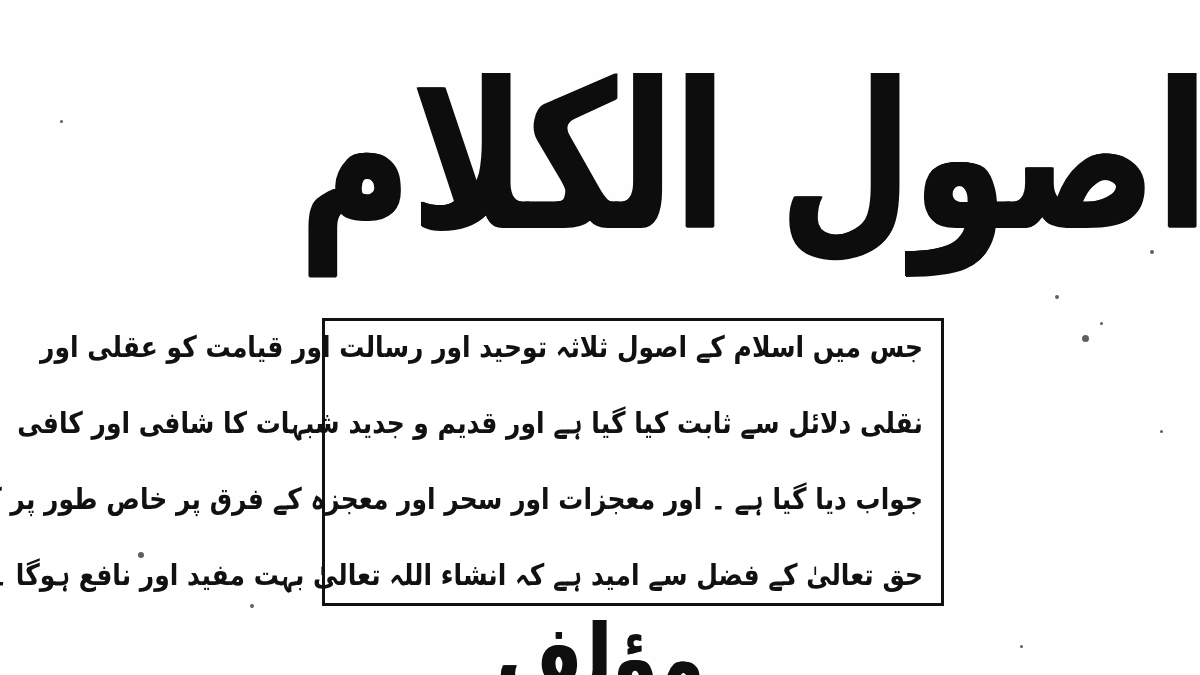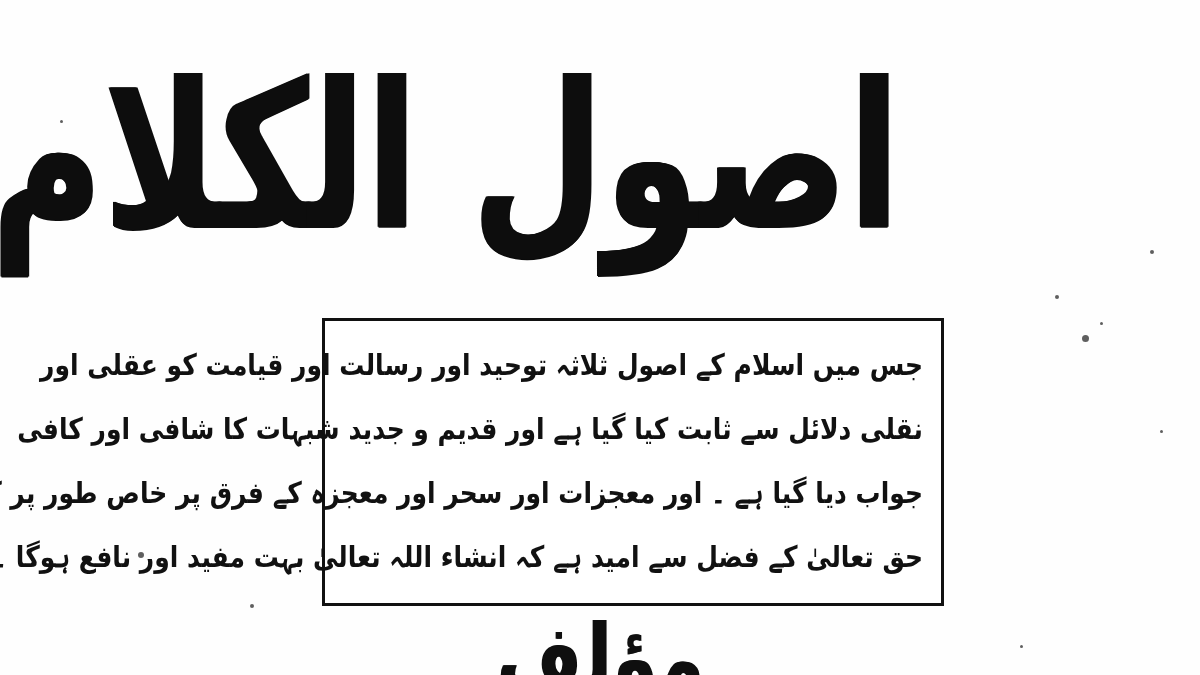--- a/index.html
+++ b/index.html
@@ -30,21 +30,21 @@
 
   
   .title-block {
     position: absolute;
     top: 18px;
     left: 0;
     width: 1200px;
     height: 280px;
     display: flex;
     align-items: center;
-    justify-content: flex-end;
+    justify-content: flex-start;
     direction: rtl;
   }
   .title-text {
     font-family: "DejaVu Sans", sans-serif;
     font-size: 150px;
     line-height: 1.25;
     color: #0d0d0d;
     letter-spacing: -4px;
     white-space: nowrap;
     font-weight: 700;
@@ -58,21 +58,21 @@
   
   .box {
     position: absolute;
     top: 318px;
     left: 322px;
     width: 622px;
     height: 288px;
     border: 3px solid #111;
     box-sizing: border-box;
     background: #fff;
-    padding: 32px 18px;
+    padding: 14px 18px;
     direction: rtl;
   }
   .box-inner {
     display: flex;
     flex-direction: column;
     justify-content: space-between;
     height: 100%;
   }
   .box-line {
     font-family: "DejaVu Sans", sans-serif;

